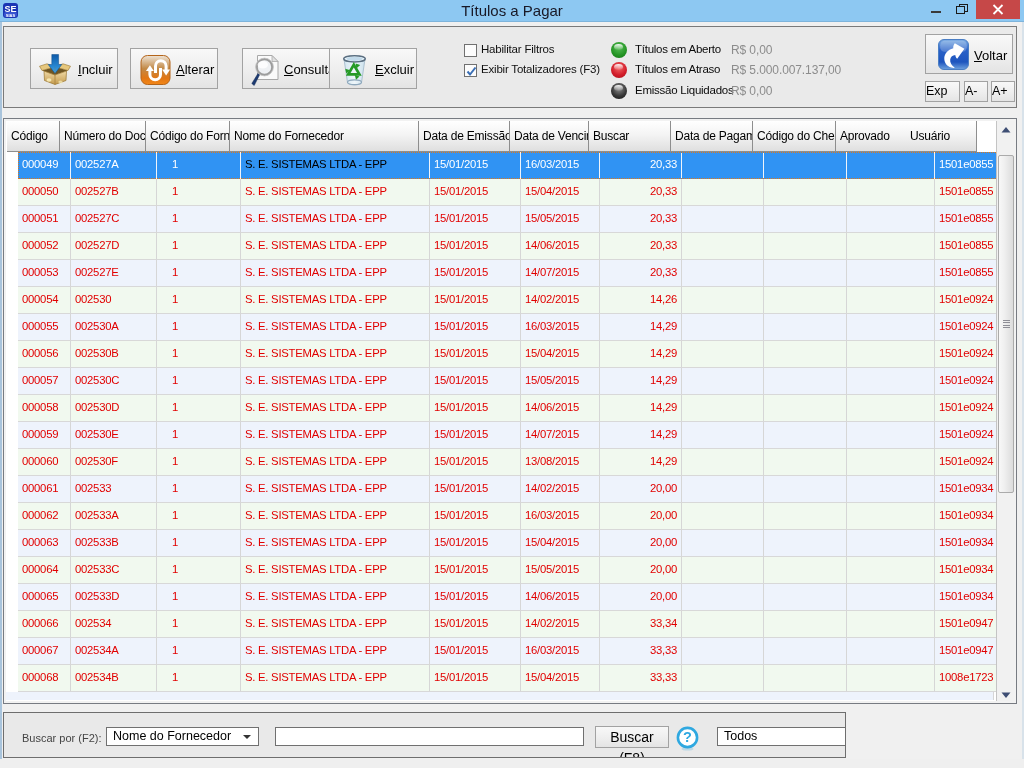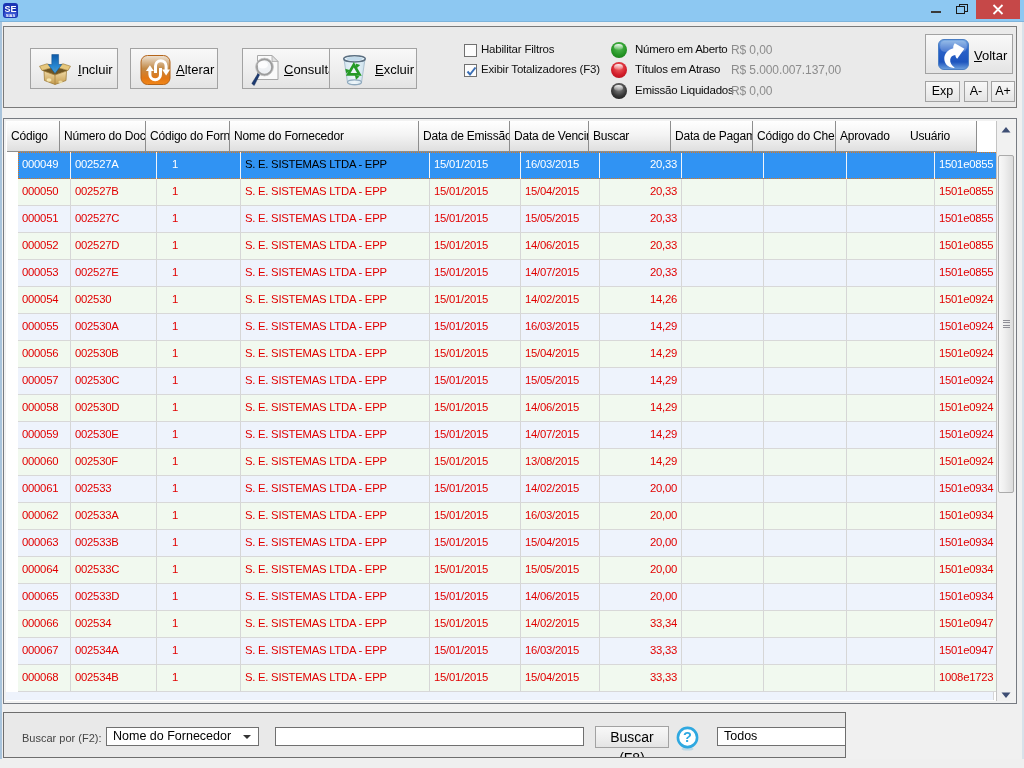--- a/index.html
+++ b/index.html
@@ -42,21 +42,21 @@
 #ball-r{top:35px;background:radial-gradient(circle at 50% 35%,#F26666,#D41F2C 55%,#A80A14)}
 #ball-k{top:56px;background:radial-gradient(circle at 50% 35%,#8C8C8C,#3A3A3A 55%,#101010)}
 .slbl{position:absolute;left:631px;font-size:11.5px;letter-spacing:-0.25px;color:#0A0A0A;white-space:nowrap}
 .sval{position:absolute;left:727px;font-size:12px;letter-spacing:-0.1px;color:#8C8C8C;white-space:nowrap}
 #sl1{top:16px}#sl2{top:36px}#sl3{top:57px}
 #sv1{top:16px}#sv2{top:36px}#sv3{top:57px}
 
 #btn-voltar{position:absolute;left:921px;top:7px;width:88px;height:40px;border:1px solid #A2A2A2;background:linear-gradient(#F8F8F8,#EDEDED 60%,#E4E4E4)}
 #btn-voltar .lbl{position:absolute;left:48px;top:13px;font-size:13px}
 #btn-voltar svg{position:absolute;left:12px;top:4px}
-.sbtn{position:absolute;top:54px;height:21px;border:1px solid #A2A2A2;background:linear-gradient(#F8F8F8,#EDEDED 60%,#E4E4E4);font-size:12.5px;text-align:center;line-height:19px;color:#000}
+.sbtn{position:absolute;top:54px;height:21px;border:1px solid #A2A2A2;background:linear-gradient(#F8F8F8,#EDEDED 60%,#E4E4E4);font-size:12.5px;line-height:19px;color:#000}
 #btn-exp{left:921px;width:35px}
 #btn-am{left:960px;width:24px}
 #btn-ap{left:987px;width:24px}
 
 #grid{left:3px;top:118px;width:1014px;height:586px;border:1px solid #777B82;background:#F2F2F2}
 #gridinner{position:absolute;left:2px;top:2px;width:1008px;height:580px;background:#FFF;overflow:hidden}
 
 .hc{position:absolute;top:0;height:31px;background:linear-gradient(#FFFFFF,#F4F4F4 45%,#DFDFDF);border-right:1px solid #8E8E8E;border-bottom:1px solid #8E8E8E;font-size:12px;letter-spacing:-0.2px;color:#000;line-height:30px;padding-left:4px;white-space:nowrap;overflow:hidden}
 
 .row{position:absolute;left:12px;height:27px;width:988px;font-size:11.3px;letter-spacing:-0.25px;color:#E10000;white-space:nowrap}
@@ -96,20 +96,21 @@
 #binput{position:absolute;left:271px;top:14px;width:309px;height:19px;background:#FFF;border:1px solid #707070}
 #bbtn{position:absolute;left:591px;top:13px;width:74px;height:22px;border:1px solid #A2A2A2;background:linear-gradient(#F8F8F8,#EDEDED 60%,#E4E4E4);font-size:14px;text-align:center;line-height:21px;color:#000}
 #bhelp{position:absolute;left:671px;top:13px}
 #combo2{left:713px;top:14px;width:160px}
 #btot{position:absolute;left:876px;top:18px;font-size:11px;color:#7E7E7E;white-space:nowrap}
 #bottomstrip{left:0;top:759px;width:1024px;height:9px;background:#EFEFEF}
 </style></head>
 <body>
 <div id="win">
   <div class="abs" id="titlebar"></div>
+  <div class="abs" id="title">Títulos a Pagar</div>
   <div class="abs" id="appicon"><svg width="15" height="15" viewBox="0 0 15 15">
         <rect x="0" y="0" width="15" height="15" rx="3" fill="#1B35B4"></rect>
         <rect x="1" y="9" width="13" height="5" rx="2" fill="#3A55D0"></rect>
         <text x="7.5" y="8.6" font-size="9" font-weight="bold" fill="#FFF" text-anchor="middle" font-family="Liberation Sans">SE</text>
         <text x="7.5" y="13.6" font-size="4" font-weight="bold" fill="#FFF" text-anchor="middle" font-family="Liberation Sans">SIAS</text>
       </svg></div>
   <div class="abs" id="minbtn"></div>
   <div class="abs" id="maxbtn">
       <div class="b1"></div>
       <div class="b2"></div>
@@ -209,21 +210,21 @@
     <div class="cblbl" id="cbl2">Exibir Totalizadores (F3)</div>
     <div class="ball" id="ball-g">
         <div class="hl"></div>
       </div>
     <div class="ball" id="ball-r">
         <div class="hl"></div>
       </div>
     <div class="ball" id="ball-k">
         <div class="hl"></div>
       </div>
-    <div class="slbl" id="sl1">Número em Aberto</div>
+    <div class="slbl" id="sl1">Títulos em Aberto</div>
     <div class="slbl" id="sl2">Títulos em Atraso</div>
     <div class="slbl" id="sl3">Emissão Liquidados</div>
     <div class="sval" id="sv1">R$ 0,00</div>
     <div class="sval" id="sv2">R$ 5.000.007.137,00</div>
     <div class="sval" id="sv3">R$ 0,00</div>
     <div id="btn-voltar">
         <svg width="31" height="31" viewBox="0 0 31 31">
 <defs>
             <linearGradient id="blu" x1="0" y1="0" x2="0" y2="1">
               <stop offset="0" stop-color="#7FAFE4"></stop>

